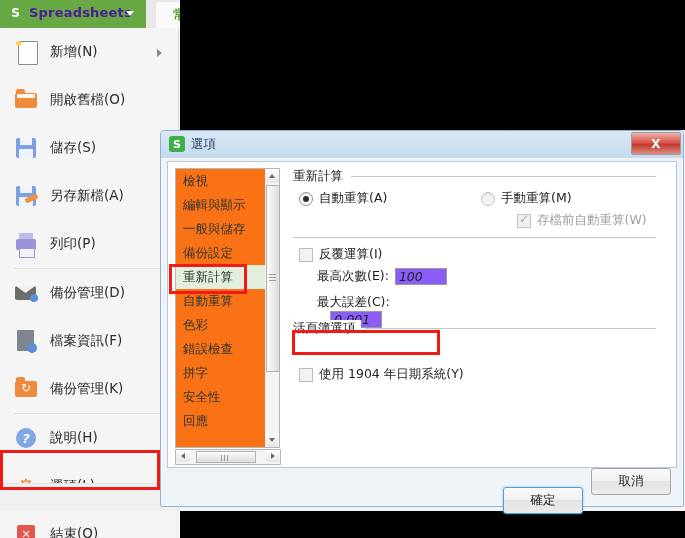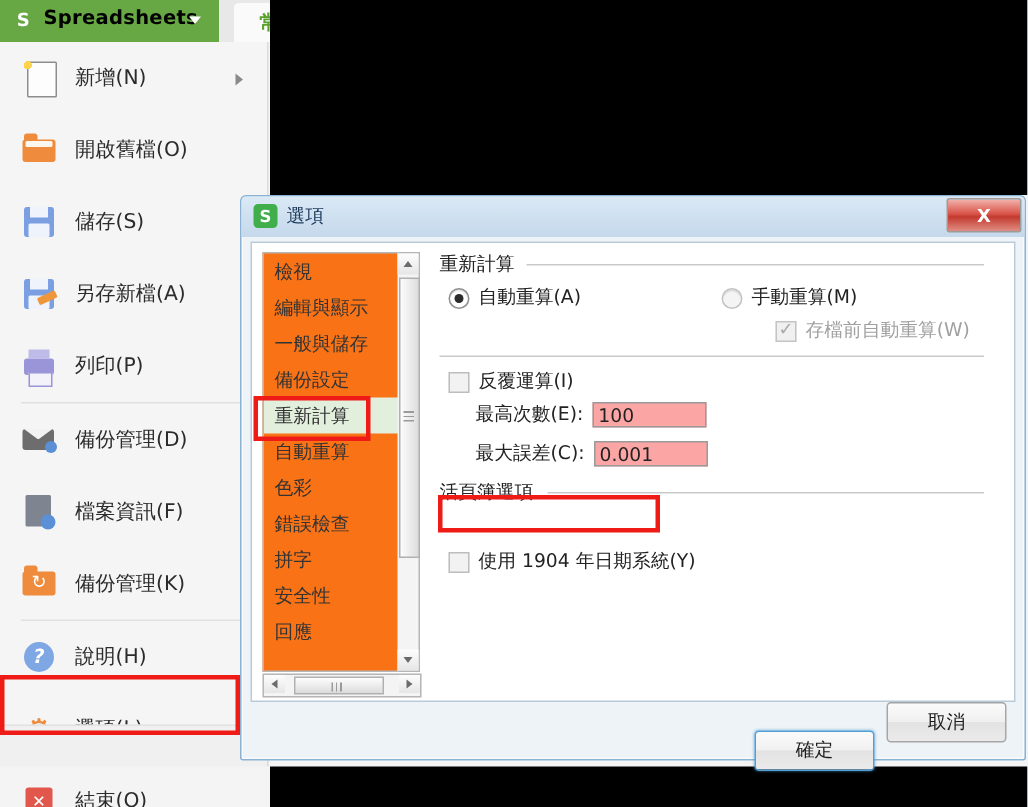--- a/index.html
+++ b/index.html
@@ -13,21 +13,21 @@
   
   #app{position:absolute;left:0;top:0;width:685px;height:538px;background:#f4f4f4;}
 
   
   .titlestrip{position:absolute;left:0;top:0;width:146px;height:28px;background:#67a744;}
   .brand{position:absolute;left:8px;top:5px;display:flex;align-items:center;gap:6px;}
   .brand-logo{
     width:15px;height:15px;display:inline-flex;align-items:center;justify-content:center;
     color:#fff;font-weight:bold;font-size:12px;font-family:"DejaVu Sans",sans-serif;
   }
-  .brand-name{color:#000000;font-weight:bold;font-size:13px;letter-spacing:.2px;}
+  .brand-name{color:#4c1d95;font-weight:bold;font-size:13px;letter-spacing:.2px;}
   .brand-caret{position:absolute;left:126px;top:11px;width:0;height:0;
     border-left:4px solid transparent;border-right:4px solid transparent;border-top:5px solid #ffffff;}
 
   
   .tabstrip{position:absolute;left:146px;top:0;width:539px;height:28px;background:#e8e8e8;}
   .tab-active{position:absolute;left:156px;top:2px;width:60px;height:26px;background:#fafafa;
     border-top-left-radius:3px;border-top-right-radius:3px;
     display:flex;align-items:center;justify-content:center;color:#5aa02c;font-size:13px;font-weight:bold;}
 
   
@@ -141,23 +141,23 @@
   .radio.dim{border-color:#c4c4c4;background:#f4f4f4;}
   .cbx{width:12px;height:12px;background:#fff;border:1px solid #8f8f8f;position:relative;flex:none;cursor:pointer;}
   .cbx.off{background:#f2f2f2;border-color:#bdbdbd;}
   .cbx.on:after{content:"\2713";position:absolute;left:0;top:-3px;width:12px;
     color:#1a6fd4;font-size:12px;font-weight:bold;text-align:center;}
   .cbx.dimon{background:#f0f0f0;border-color:#c4c4c4;}
   .cbx.dimon:after{content:"\2713";position:absolute;left:0;top:-3px;width:12px;color:#a8a8a8;font-size:12px;font-weight:bold;text-align:center;}
 
   .field-row{position:absolute;display:flex;align-items:center;font-size:12.5px;color:#222;}
   .field-lbl{margin-right:6px;}
-  .txtbox{width:76px;height:17px;border:1px solid #9a9a9a;background:#fca5a5;
+  .txtbox{width:52px;height:17px;border:1px solid #9a9a9a;background:#8b5cf6;
     font-size:12.5px;font-family:"DejaVu Sans","Liberation Sans",sans-serif;
-    padding:0 3px;box-sizing:border-box;line-height:15px;color:#222;outline:none;}
+    padding:0 3px;box-sizing:border-box;line-height:15px;color:#222;outline:none;font-style:italic;}
 
   
   .btn{position:absolute;top:0;width:78px;height:25px;font-size:12.5px;color:#1b1b1b;
     background:linear-gradient(180deg,#fbfbfb 0%,#f0f0f0 48%,#e3e3e3 50%,#eceaea 100%);
     border:1px solid #a6a6a6;border-radius:3px;display:flex;align-items:center;justify-content:center;cursor:pointer;}
   .btn.primary{border:1px solid #4f9ed4;box-shadow:0 0 2px rgba(79,158,212,.7);margin-top:19px;}
 </style>
 </head>
 <body>
 
@@ -322,21 +322,21 @@
 
       <div class="ctl" style="left:6px;top:78px;">
         <span class="cbx off"></span>
         <span>反覆運算(I)</span>
       </div>
 
       <div class="field-row" style="left:24px;top:100px;">
         <span class="field-lbl">最高次數(E):</span>
         <input class="txtbox" value="100" style="">
       </div>
-      <div class="field-row" style="left:24px;top:126px;">
+      <div class="field-row" style="left:24px;top:126px;flex-direction:column;">
         <span class="field-lbl">最大誤差(C):</span>
         <input class="txtbox" value="0.001" style="">
       </div>
 
       <div class="grp-title" style="left:0;top:152px;">活頁簿選項</div>
       <div class="grp-rule" style="left:72px;top:160px;width:291px;"></div>
 
       <div class="ctl" style="left:6px;top:198px;">
         <span class="cbx off"></span>
         <span>使用 1904 年日期系統(Y)</span>

